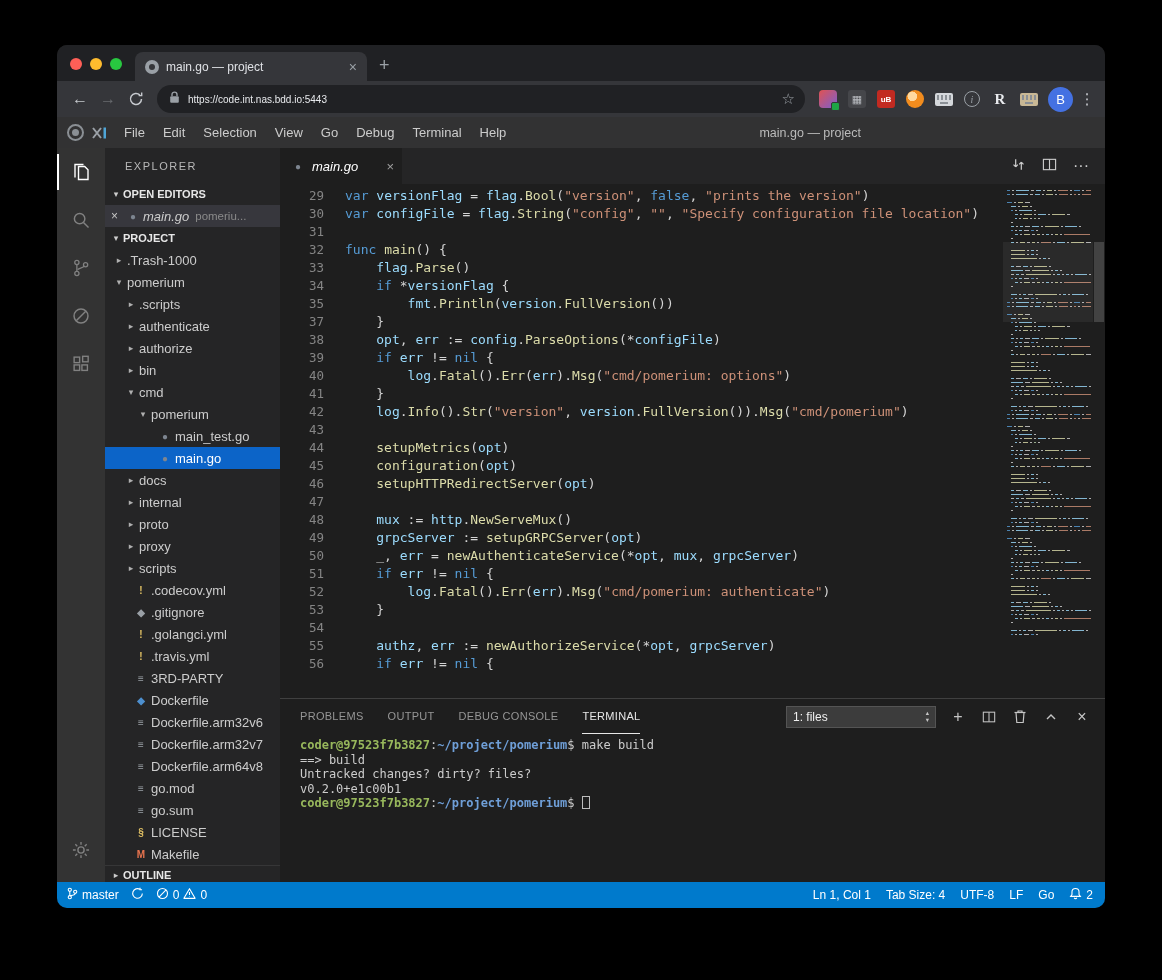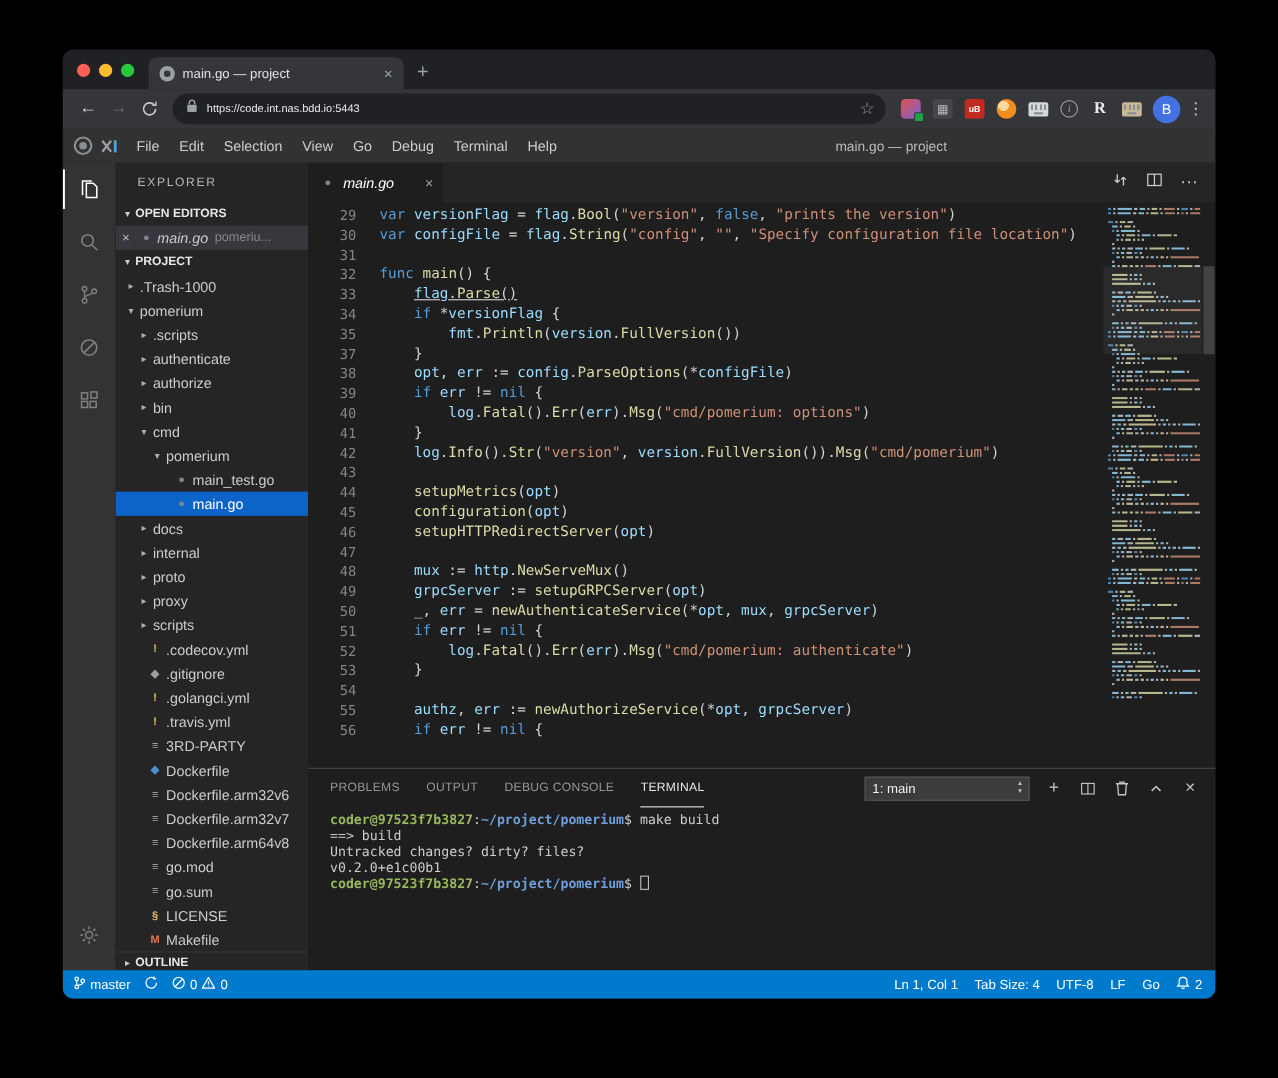--- a/index.html
+++ b/index.html
@@ -434,21 +434,21 @@
         </div>
       </div>
 
       <div class="editor">
         <div class="code-area">
           <div>
               <div class="cl"><span class="ln">29</span><span class="lc" style="padding-left: calc(0ch + 21px);"><span class="tk-k">var</span><span class="tk-p"> </span><span class="tk-v">versionFlag</span><span class="tk-p"> = </span><span class="tk-v">flag</span><span class="tk-p">.</span><span class="tk-f">Bool</span><span class="tk-p">(</span><span class="tk-s">"version"</span><span class="tk-p">, </span><span class="tk-k">false</span><span class="tk-p">, </span><span class="tk-s">"prints the version"</span><span class="tk-p">)</span></span></div>
               <div class="cl"><span class="ln">30</span><span class="lc" style="padding-left: calc(0ch + 21px);"><span class="tk-k">var</span><span class="tk-p"> </span><span class="tk-v">configFile</span><span class="tk-p"> = </span><span class="tk-v">flag</span><span class="tk-p">.</span><span class="tk-f">String</span><span class="tk-p">(</span><span class="tk-s">"config"</span><span class="tk-p">, </span><span class="tk-s">""</span><span class="tk-p">, </span><span class="tk-s">"Specify configuration file location"</span><span class="tk-p">)</span></span></div>
               <div class="cl"><span class="ln">31</span><span class="lc" style="padding-left: calc(0ch + 21px);"></span></div>
               <div class="cl"><span class="ln">32</span><span class="lc" style="padding-left: calc(0ch + 21px);"><span class="tk-k">func</span><span class="tk-p"> </span><span class="tk-f">main</span><span class="tk-p">() {</span></span></div>
-              <div class="cl"><span class="ln">33</span><span class="lc" style="padding-left: calc(4ch + 21px); text-decoration: underline;"><span class="tk-v">flag</span><span class="tk-p">.</span><span class="tk-f">Parse</span><span class="tk-p">()</span></span></div>
+              <div class="cl"><span class="ln">33</span><span class="lc" style="padding-left: calc(4ch + 21px);"><span class="tk-v">flag</span><span class="tk-p">.</span><span class="tk-f">Parse</span><span class="tk-p">()</span></span></div>
               <div class="cl"><span class="ln">34</span><span class="lc" style="padding-left: calc(4ch + 21px);"><span class="tk-k">if</span><span class="tk-p"> *</span><span class="tk-v">versionFlag</span><span class="tk-p"> {</span></span></div>
               <div class="cl"><span class="ln">35</span><span class="lc" style="padding-left: calc(8ch + 21px);"><span class="tk-v">fmt</span><span class="tk-p">.</span><span class="tk-f">Println</span><span class="tk-p">(</span><span class="tk-v">version</span><span class="tk-p">.</span><span class="tk-f">FullVersion</span><span class="tk-p">())</span></span></div>
               <div class="cl"><span class="ln">37</span><span class="lc" style="padding-left: calc(4ch + 21px);"><span class="tk-p">}</span></span></div>
               <div class="cl"><span class="ln">38</span><span class="lc" style="padding-left: calc(4ch + 21px);"><span class="tk-v">opt</span><span class="tk-p">, </span><span class="tk-v">err</span><span class="tk-p"> := </span><span class="tk-v">config</span><span class="tk-p">.</span><span class="tk-f">ParseOptions</span><span class="tk-p">(*</span><span class="tk-v">configFile</span><span class="tk-p">)</span></span></div>
               <div class="cl"><span class="ln">39</span><span class="lc" style="padding-left: calc(4ch + 21px);"><span class="tk-k">if</span><span class="tk-p"> </span><span class="tk-v">err</span><span class="tk-p"> != </span><span class="tk-k">nil</span><span class="tk-p"> {</span></span></div>
               <div class="cl"><span class="ln">40</span><span class="lc" style="padding-left: calc(8ch + 21px);"><span class="tk-v">log</span><span class="tk-p">.</span><span class="tk-f">Fatal</span><span class="tk-p">().</span><span class="tk-f">Err</span><span class="tk-p">(</span><span class="tk-v">err</span><span class="tk-p">).</span><span class="tk-f">Msg</span><span class="tk-p">(</span><span class="tk-s">"cmd/pomerium: options"</span><span class="tk-p">)</span></span></div>
               <div class="cl"><span class="ln">41</span><span class="lc" style="padding-left: calc(4ch + 21px);"><span class="tk-p">}</span></span></div>
               <div class="cl"><span class="ln">42</span><span class="lc" style="padding-left: calc(4ch + 21px);"><span class="tk-v">log</span><span class="tk-p">.</span><span class="tk-f">Info</span><span class="tk-p">().</span><span class="tk-f">Str</span><span class="tk-p">(</span><span class="tk-s">"version"</span><span class="tk-p">, </span><span class="tk-v">version</span><span class="tk-p">.</span><span class="tk-f">FullVersion</span><span class="tk-p">()).</span><span class="tk-f">Msg</span><span class="tk-p">(</span><span class="tk-s">"cmd/pomerium"</span><span class="tk-p">)</span></span></div>
               <div class="cl"><span class="ln">43</span><span class="lc" style="padding-left: calc(0ch + 21px);"></span></div>
               <div class="cl"><span class="ln">44</span><span class="lc" style="padding-left: calc(4ch + 21px);"><span class="tk-f">setupMetrics</span><span class="tk-p">(</span><span class="tk-v">opt</span><span class="tk-p">)</span></span></div>
@@ -591,21 +591,21 @@
       <div class="panel">
         <div class="panel-header">
           <div class="panel-tabs">
               <span class="panel-tab">PROBLEMS</span>
               <span class="panel-tab">OUTPUT</span>
               <span class="panel-tab">DEBUG CONSOLE</span>
               <span class="panel-tab active">TERMINAL</span>
             </div>
           <div class="panel-actions">
             <div class="shell-select">
-              <span>1: main</span>
+              <span>1: files</span>
               <span class="sel-arrows">
                 <span>▴</span>
                   <span>▾</span>
               </span>
             </div>
             <span class="pa-icon">+</span>
             <span class="pa-icon">
               <svg width="14" height="14" viewBox="0 0 16 16" fill="none" stroke="currentColor" stroke-width="1.2">
                   <rect x="1.5" y="2.5" width="13" height="11"></rect>
                   <path d="M8 2.5v11"></path>

